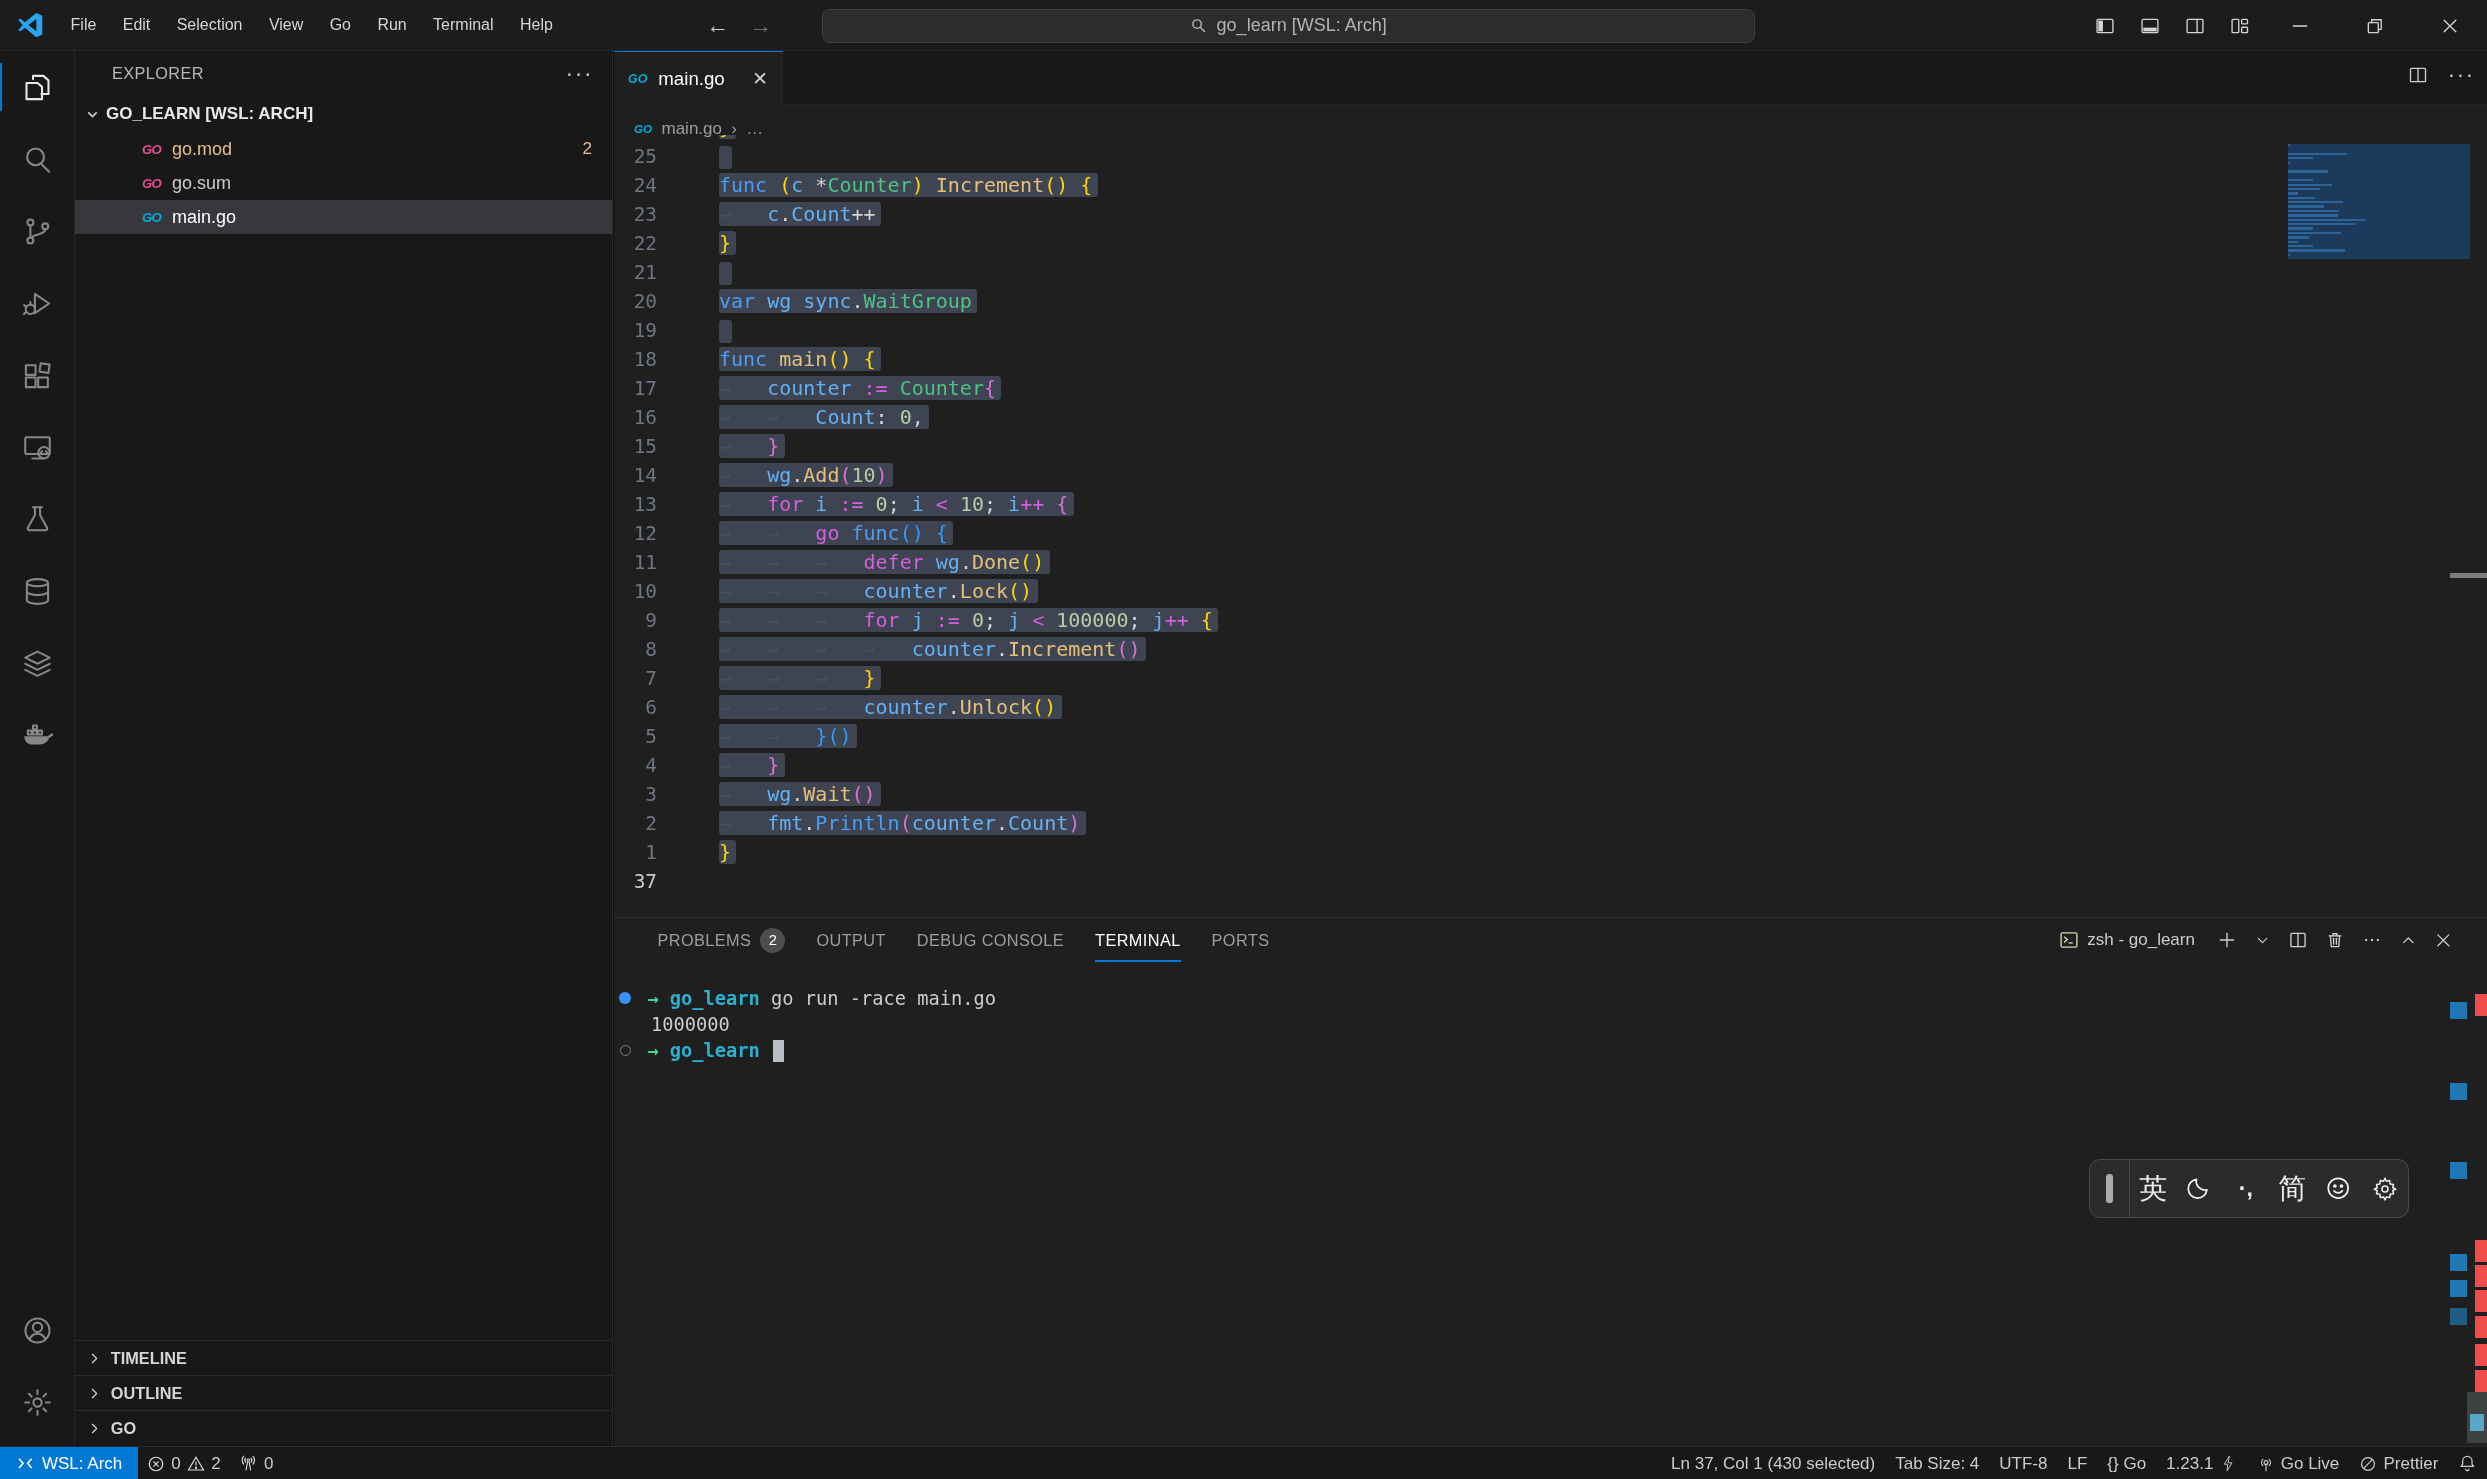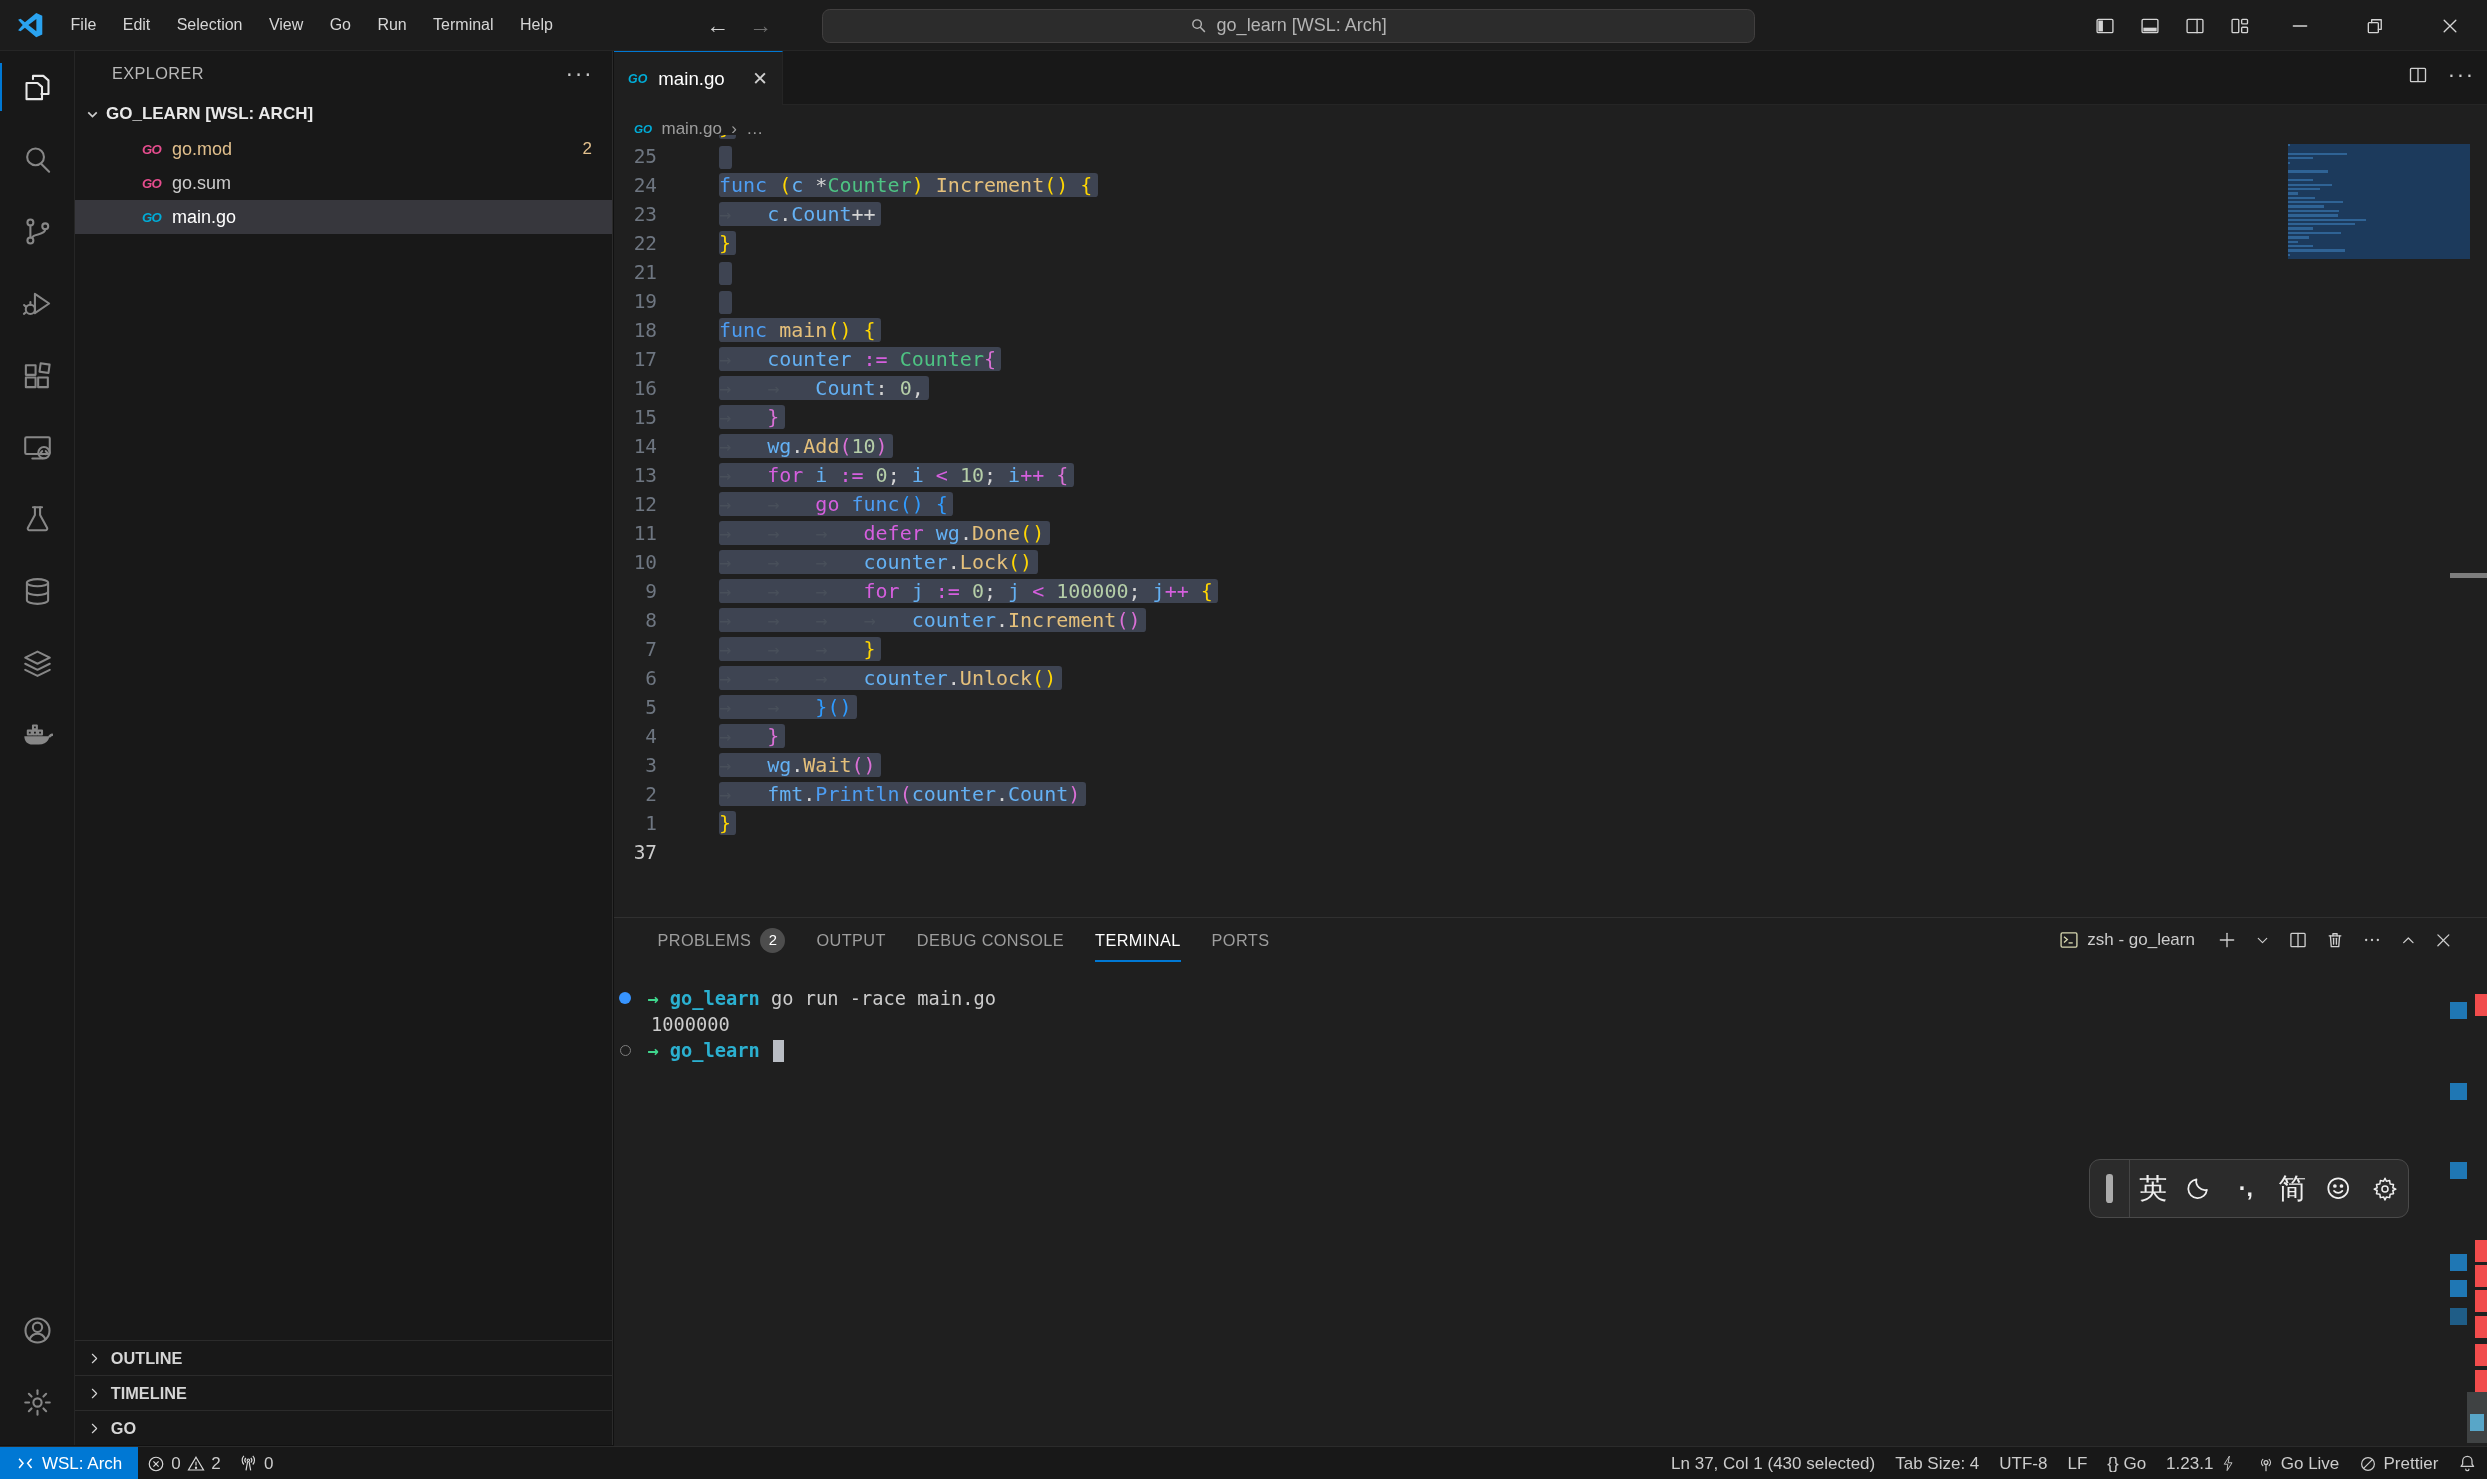--- a/index.html
+++ b/index.html
@@ -327,27 +327,27 @@
       <div class="file-row selected">
         <span class="gofile" style="color: rgb(0, 172, 215);">GO</span>
         <span style="color: rgb(255, 255, 255);">main.go</span>
       </div>
     </div>
   <div id="sb-bottom">
       <div class="sb-sec">
         <svg width="17" height="17" viewBox="0 0 24 24" fill="none" stroke="currentColor" stroke-width="1.6" stroke-linejoin="round" stroke-linecap="round">
           <polyline points="9,6 15,12 9,18"></polyline>
         </svg>
-        <span>OUTLINE</span>
+        <span>TIMELINE</span>
       </div>
       <div class="sb-sec">
         <svg width="17" height="17" viewBox="0 0 24 24" fill="none" stroke="currentColor" stroke-width="1.6" stroke-linejoin="round" stroke-linecap="round">
           <polyline points="9,6 15,12 9,18"></polyline>
         </svg>
-        <span>TIMELINE</span>
+        <span>OUTLINE</span>
       </div>
       <div class="sb-sec">
         <svg width="17" height="17" viewBox="0 0 24 24" fill="none" stroke="currentColor" stroke-width="1.6" stroke-linejoin="round" stroke-linecap="round">
           <polyline points="9,6 15,12 9,18"></polyline>
         </svg>
         <span>GO</span>
       </div>
     </div>
 </div>
 
@@ -374,20 +374,21 @@
     <span>›</span>
     <span>…</span>
   </div>
   <div id="code">
       <div class="cl" style="margin-top: -22.5px;"><span class="ln"></span><span class="lc"><span class="sel"><span class="tk-b1">}</span></span></span></div>
       <div class="cl"><span class="ln">25</span><span class="lc"><span class="sel stub"></span></span></div>
       <div class="cl"><span class="ln">24</span><span class="lc"><span class="sel"><span class="tk-kw">func</span><span class="tk-pl"> </span><span class="tk-b1">(</span><span class="tk-id">c</span><span class="tk-pl"> </span><span class="tk-pl">*</span><span class="tk-ty">Counter</span><span class="tk-b1">)</span><span class="tk-pl"> </span><span class="tk-fn">Increment</span><span class="tk-b1">(</span><span class="tk-b1">)</span><span class="tk-pl"> </span><span class="tk-b1">{</span></span></span></div>
       <div class="cl"><span class="ln">23</span><span class="lc"><span class="sel"><span class="tk-tab">→   </span><span class="tk-id">c</span><span class="tk-pl">.</span><span class="tk-id">Count</span><span class="tk-pl">++</span></span></span></div>
       <div class="cl"><span class="ln">22</span><span class="lc"><span class="sel"><span class="tk-b1">}</span></span></span></div>
       <div class="cl"><span class="ln">21</span><span class="lc"><span class="sel stub"></span></span></div>
+      <div class="cl"><span class="ln">20</span><span class="lc"><span class="sel"><span class="tk-kw">var</span><span class="tk-pl"> </span><span class="tk-id">wg</span><span class="tk-pl"> </span><span class="tk-id">sync</span><span class="tk-pl">.</span><span class="tk-ty">WaitGroup</span></span></span></div>
       <div class="cl"><span class="ln">19</span><span class="lc"><span class="sel stub"></span></span></div>
       <div class="cl"><span class="ln">18</span><span class="lc"><span class="sel"><span class="tk-kw">func</span><span class="tk-pl"> </span><span class="tk-fn">main</span><span class="tk-b1">(</span><span class="tk-b1">)</span><span class="tk-pl"> </span><span class="tk-b1">{</span></span></span></div>
       <div class="cl"><span class="ln">17</span><span class="lc"><span class="sel"><span class="tk-tab">→   </span><span class="tk-id">counter</span><span class="tk-pl"> </span><span class="tk-ctl">:=</span><span class="tk-pl"> </span><span class="tk-ty">Counter</span><span class="tk-b2">{</span></span></span></div>
       <div class="cl"><span class="ln">16</span><span class="lc"><span class="sel"><span class="tk-tab">→   </span><span class="tk-tab">→   </span><span class="tk-id">Count</span><span class="tk-pl">:</span><span class="tk-pl"> </span><span class="tk-num">0</span><span class="tk-pl">,</span></span></span></div>
       <div class="cl"><span class="ln">15</span><span class="lc"><span class="sel"><span class="tk-tab">→   </span><span class="tk-b2">}</span></span></span></div>
       <div class="cl"><span class="ln">14</span><span class="lc"><span class="sel"><span class="tk-tab">→   </span><span class="tk-id">wg</span><span class="tk-pl">.</span><span class="tk-fn">Add</span><span class="tk-b2">(</span><span class="tk-num">10</span><span class="tk-b2">)</span></span></span></div>
       <div class="cl"><span class="ln">13</span><span class="lc"><span class="sel"><span class="tk-tab">→   </span><span class="tk-ctl">for</span><span class="tk-pl"> </span><span class="tk-id">i</span><span class="tk-pl"> </span><span class="tk-ctl">:=</span><span class="tk-pl"> </span><span class="tk-num">0</span><span class="tk-pl">;</span><span class="tk-pl"> </span><span class="tk-id">i</span><span class="tk-pl"> </span><span class="tk-ctl">&lt;</span><span class="tk-pl"> </span><span class="tk-num">10</span><span class="tk-pl">;</span><span class="tk-pl"> </span><span class="tk-id">i</span><span class="tk-ctl">++</span><span class="tk-pl"> </span><span class="tk-b2">{</span></span></span></div>
       <div class="cl"><span class="ln">12</span><span class="lc"><span class="sel"><span class="tk-tab">→   </span><span class="tk-tab">→   </span><span class="tk-ctl">go</span><span class="tk-pl"> </span><span class="tk-kw">func</span><span class="tk-b3">(</span><span class="tk-b3">)</span><span class="tk-pl"> </span><span class="tk-b3">{</span></span></span></div>
       <div class="cl"><span class="ln">11</span><span class="lc"><span class="sel"><span class="tk-tab">→   </span><span class="tk-tab">→   </span><span class="tk-tab">→   </span><span class="tk-ctl">defer</span><span class="tk-pl"> </span><span class="tk-id">wg</span><span class="tk-pl">.</span><span class="tk-fn">Done</span><span class="tk-b1">(</span><span class="tk-b1">)</span></span></span></div>
       <div class="cl"><span class="ln">10</span><span class="lc"><span class="sel"><span class="tk-tab">→   </span><span class="tk-tab">→   </span><span class="tk-tab">→   </span><span class="tk-id">counter</span><span class="tk-pl">.</span><span class="tk-fn">Lock</span><span class="tk-b1">(</span><span class="tk-b1">)</span></span></span></div>

